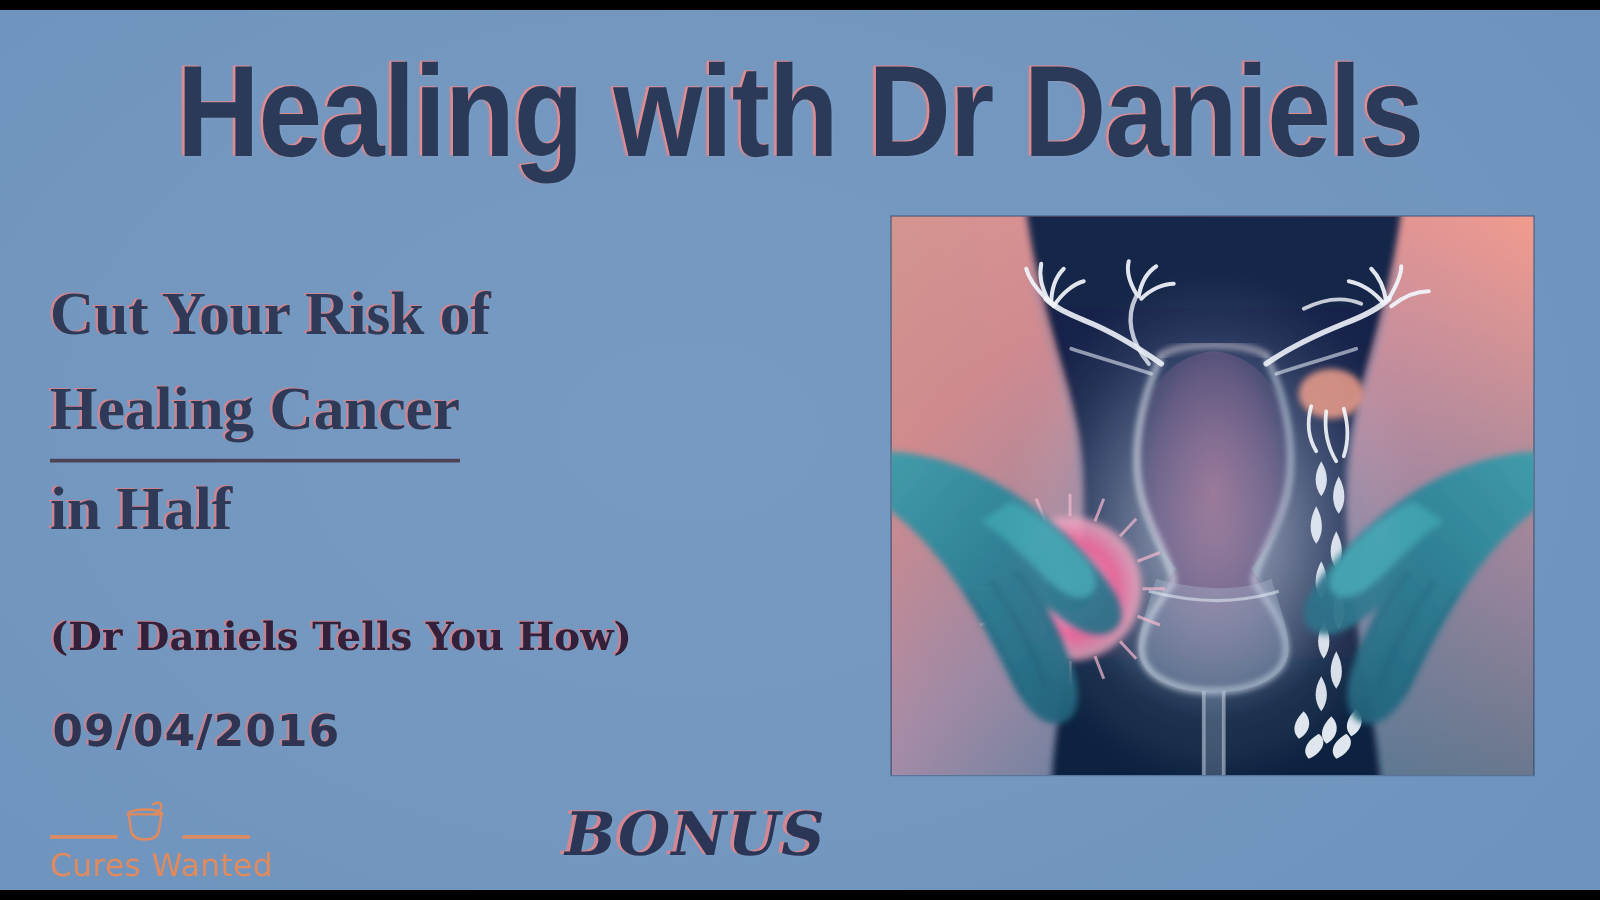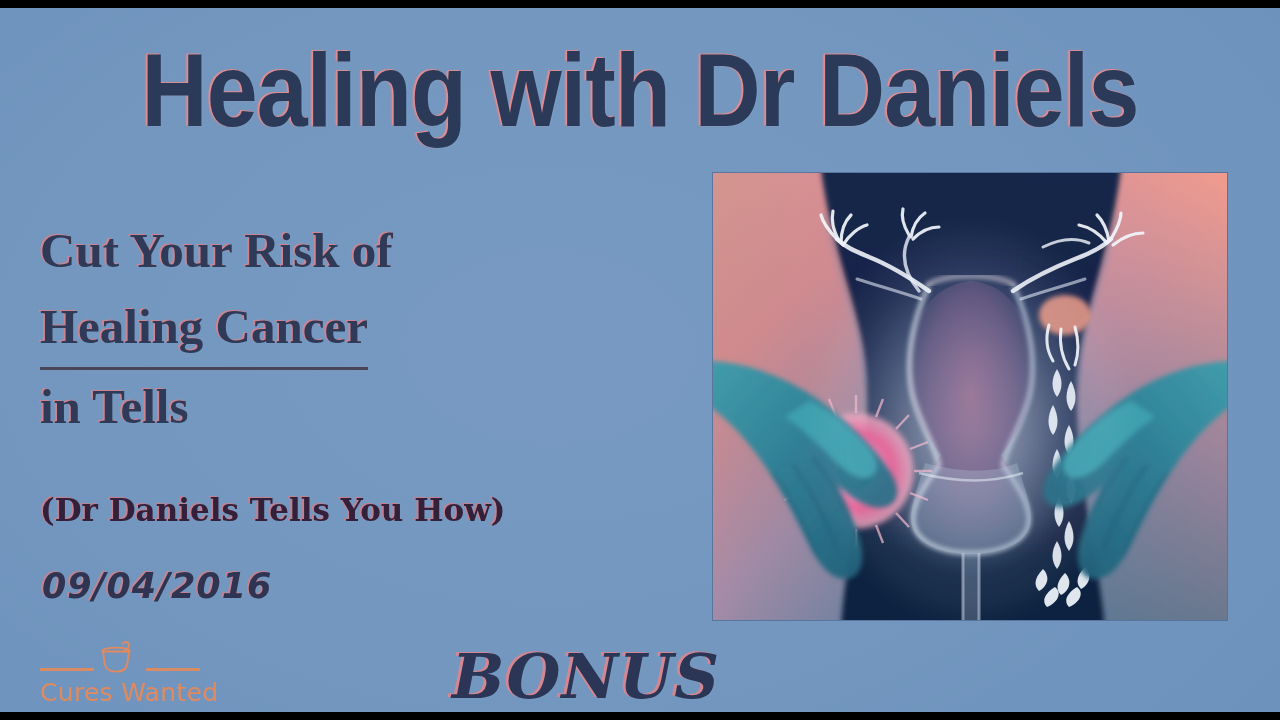--- a/index.html
+++ b/index.html
@@ -107,39 +107,38 @@
        1px  1px 0 rgba(120,160,200,0.25);
   }
 
   
   #date-line {
     position: absolute;
     left: 42px;
     top: 558px;
     font-family: "DejaVu Sans", "Liberation Sans", sans-serif;
     font-weight: 700;
-    font-style: italic;
     font-size: 35px;
     letter-spacing: 1px;
     color: #2e3451;
     white-space: nowrap;
     text-shadow:
       -2px -1px 0 rgba(224,126,130,0.70),
        1px  1px 0 rgba(120,160,200,0.25);
   }
 
   
   #bonus {
     position: absolute;
     left: 452px;
     top: 632px;
     font-family: "DejaVu Serif", "Liberation Serif", serif;
     font-weight: 700;
     font-style: italic;
-    font-size: 62px;
+    font-size: 48px;
     letter-spacing: 1px;
     color: #2b3657;
     white-space: nowrap;
     text-shadow:
       -3px -1px 0 rgba(228,132,138,0.85),
        2px  2px 0 rgba(120,160,200,0.30);
   }
 
   
   #logo {
@@ -208,21 +207,21 @@
     <div id="title">Healing with Dr Daniels</div>
 
     <div id="subtitle-block">
       <div class="sub-line">
         <span>Cut Your Risk of</span>
       </div>
       <div>
         <span class="sub-line underlined">Healing Cancer</span>
       </div>
       <div class="sub-line">
-        <span>in Tells</span>
+        <span>in Half</span>
       </div>
     </div>
 
     <div id="parenthetical">(Dr Daniels Tells You How)</div>
 
     <div id="date-line">09/04/2016</div>
 
     <div id="bonus">BONUS</div>
 
     <div id="logo">

